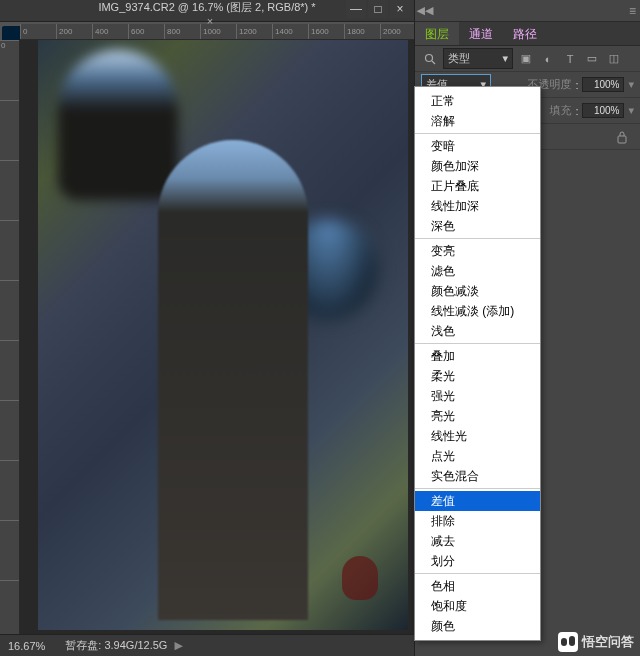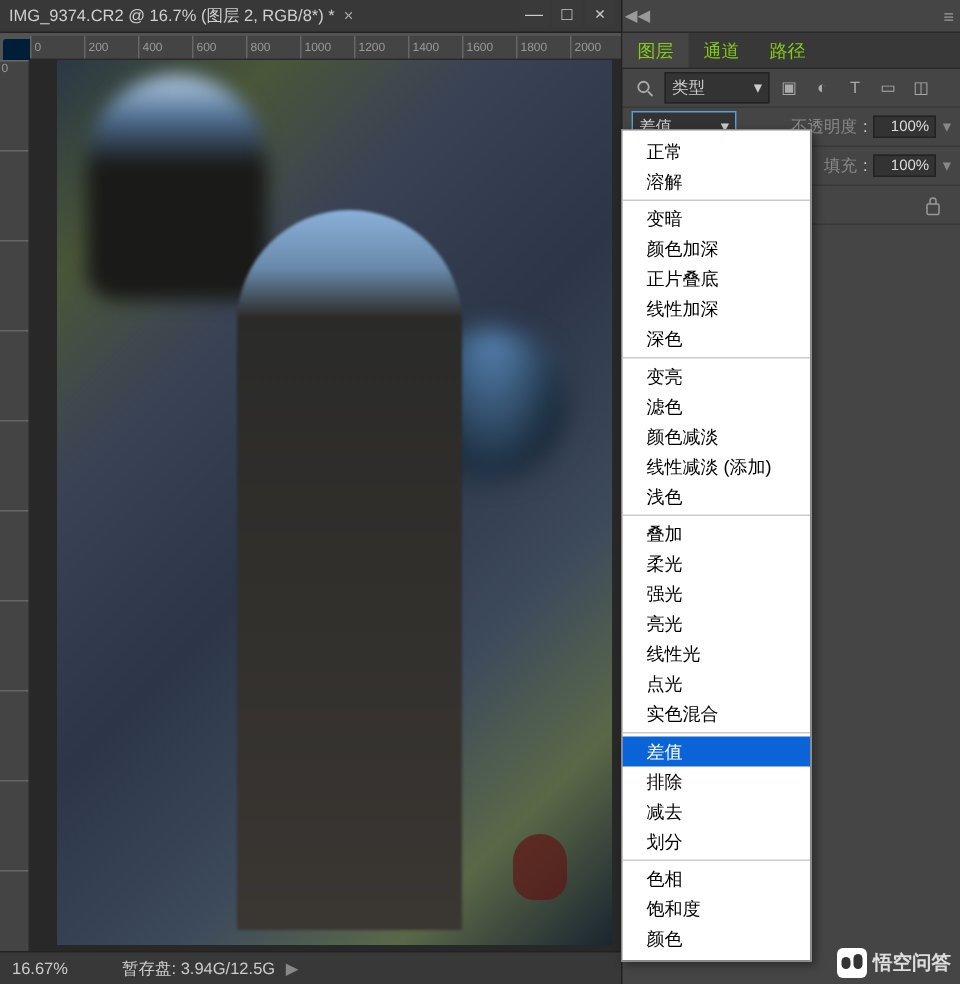--- a/index.html
+++ b/index.html
@@ -1,20 +1,20 @@
 <!DOCTYPE html>
 <html><head>
   <meta charset="utf-8">
   <style>
     * { margin: 0; padding: 0; box-sizing: border-box; font-family: "Microsoft YaHei", sans-serif; }
     body { background: #535353; width: 640px; height: 656px; overflow: hidden; position: relative; }
     
     .main-area { position: absolute; left: 0; top: 0; width: 414px; height: 656px; background: #535353; }
     
-    .doc-tab { height: 22px; background: #383838; display: flex; align-items: center; padding: 0 6px; color: #d0d0d0; font-size: 11px; border-bottom: 1px solid #222; }
+    .doc-tab { height: 22px; background: #383838; display: flex; align-items: center; padding: 0 6px; color: #d0d0d0; font-size: 11px; border-bottom: 1px solid #222; flex-direction: column; }
     .doc-tab .close-x { margin-left: 6px; color: #aaa; }
     
     .win-controls { position: absolute; right: 4px; top: 0; display: flex; gap: 2px; }
     .win-btn { width: 20px; height: 18px; background: #3a3a3a; color: #ccc; font-size: 12px; display: flex; align-items: center; justify-content: center; }
     
     .ps-icon { position: absolute; left: 2px; top: 26px; width: 16px; height: 16px; background: #001e36; color: #31a8ff; font-size: 9px; font-weight: bold; display: flex; align-items: center; justify-content: center; border-radius: 2px; padding-left: 32px; }
     
     .ruler-h { position: absolute; left: 20px; top: 24px; right: 0; height: 16px; background: #444; border-bottom: 1px solid #2a2a2a; display: flex; color: #999; font-size: 8px; overflow: hidden; }
     .ruler-h span { flex: 0 0 36px; border-left: 1px solid #666; padding-left: 2px; line-height: 16px; }
     
@@ -22,31 +22,31 @@
     .ruler-v span { flex: 0 0 60px; border-top: 1px solid #666; padding-left: 1px; writing-mode: horizontal-tb; }
     
     .canvas-area { position: absolute; left: 20px; top: 40px; right: 0; bottom: 22px; background: #282828; overflow: hidden; }
     .image-placeholder { position: absolute; left: 18px; top: 0; width: 370px; height: 590px; background: linear-gradient(135deg, #2a3845 0%, #4a5638 15%, #3a4255 30%, #2c3648 50%, #3d4a5c 70%, #5a6848 85%, #1a2530 100%); }
     .imgobj { position: absolute; }
     .pillar1 { left: 120px; top: 100px; width: 150px; height: 480px; background: linear-gradient(180deg, #8ab0d8 0%, #6a8aac 8%, #2a2a28 15%, #3a3632 100%); border-radius: 75px 75px 0 0; filter: blur(1px); }
     .pillar2 { left: 20px; top: 10px; width: 120px; height: 150px; background: linear-gradient(180deg, #b8d0e8 0%, #4a6a8c 20%, #1a1a18 40%); border-radius: 60px 60px 20px 20px; filter: blur(6px); }
     .pillar3 { left: 240px; top: 180px; width: 100px; height: 100px; background: radial-gradient(ellipse at top, #5a8abc 0%, #1a2a3a 70%); border-radius: 50px; filter: blur(8px); }
     .seal { position: absolute; right: 30px; bottom: 30px; width: 36px; height: 44px; background: #601515; border-radius: 18px 18px 14px 14px; opacity: 0.7; }
     
-    .status-bar { position: absolute; left: 0; bottom: 0; width: 414px; height: 22px; background: #383838; color: #ccc; font-size: 11px; display: flex; align-items: center; padding: 0 8px; gap: 36px; border-top: 1px solid #222; }
+    .status-bar { position: absolute; left: 0; bottom: 0; width: 414px; height: 22px; background: #383838; color: #ccc; font-size: 11px; display: flex; align-items: center; padding: 0 8px; gap: 20px; border-top: 1px solid #222; }
     .status-bar .dd-arrow { color: #888; margin-left: 4px; }
     
     
     .right-panel { position: absolute; right: 0; top: 0; width: 226px; height: 656px; background: #454545; border-left: 1px solid #222; color: #ccc; font-size: 11px; }
     .rp-top { display: flex; height: 22px; border-bottom: 1px solid #2a2a2a; align-items: center; }
     .rp-collapse { width: 20px; text-align: center; color: #999; }
     .rp-menuicon { position: absolute; right: 4px; top: 4px; color: #999; font-size: 12px; }
     
     .rp-tabs { display: flex; height: 24px; border-bottom: 1px solid #2a2a2a; background: #383838; }
-    .rp-tab { padding: 4px 10px; color: #84cc16; font-size: 12px; }
+    .rp-tab { padding: 4px 10px; color: #f0abfc; font-size: 12px; }
     .rp-tab.active { background: #454545; color: #84cc16; }
     
     .rp-row { display: flex; align-items: center; height: 26px; padding: 0 6px; gap: 4px; border-bottom: 1px solid #383838; }
     .rp-row .dropdown { background: #333; border: 1px solid #222; padding: 2px 4px; display: flex; align-items: center; justify-content: space-between; flex: 0 0 70px; }
     .rp-row .icon-btn { width: 18px; height: 18px; display: flex; align-items: center; justify-content: center; color: #aaa; font-size: 11px; }
     .rp-row .label { color: #888; font-size: 11px; }
     .rp-row .valbox { background: #333; border: 1px solid #222; padding: 1px 4px; width: 42px; text-align: right; color: #ddd; font-size: 10px; }
     .rp-spacer { flex: 1; }
     
     .lock-row { height: 26px; display: flex; justify-content: flex-end; align-items: center; padding-right: 12px; border-bottom: 1px solid #383838; }

